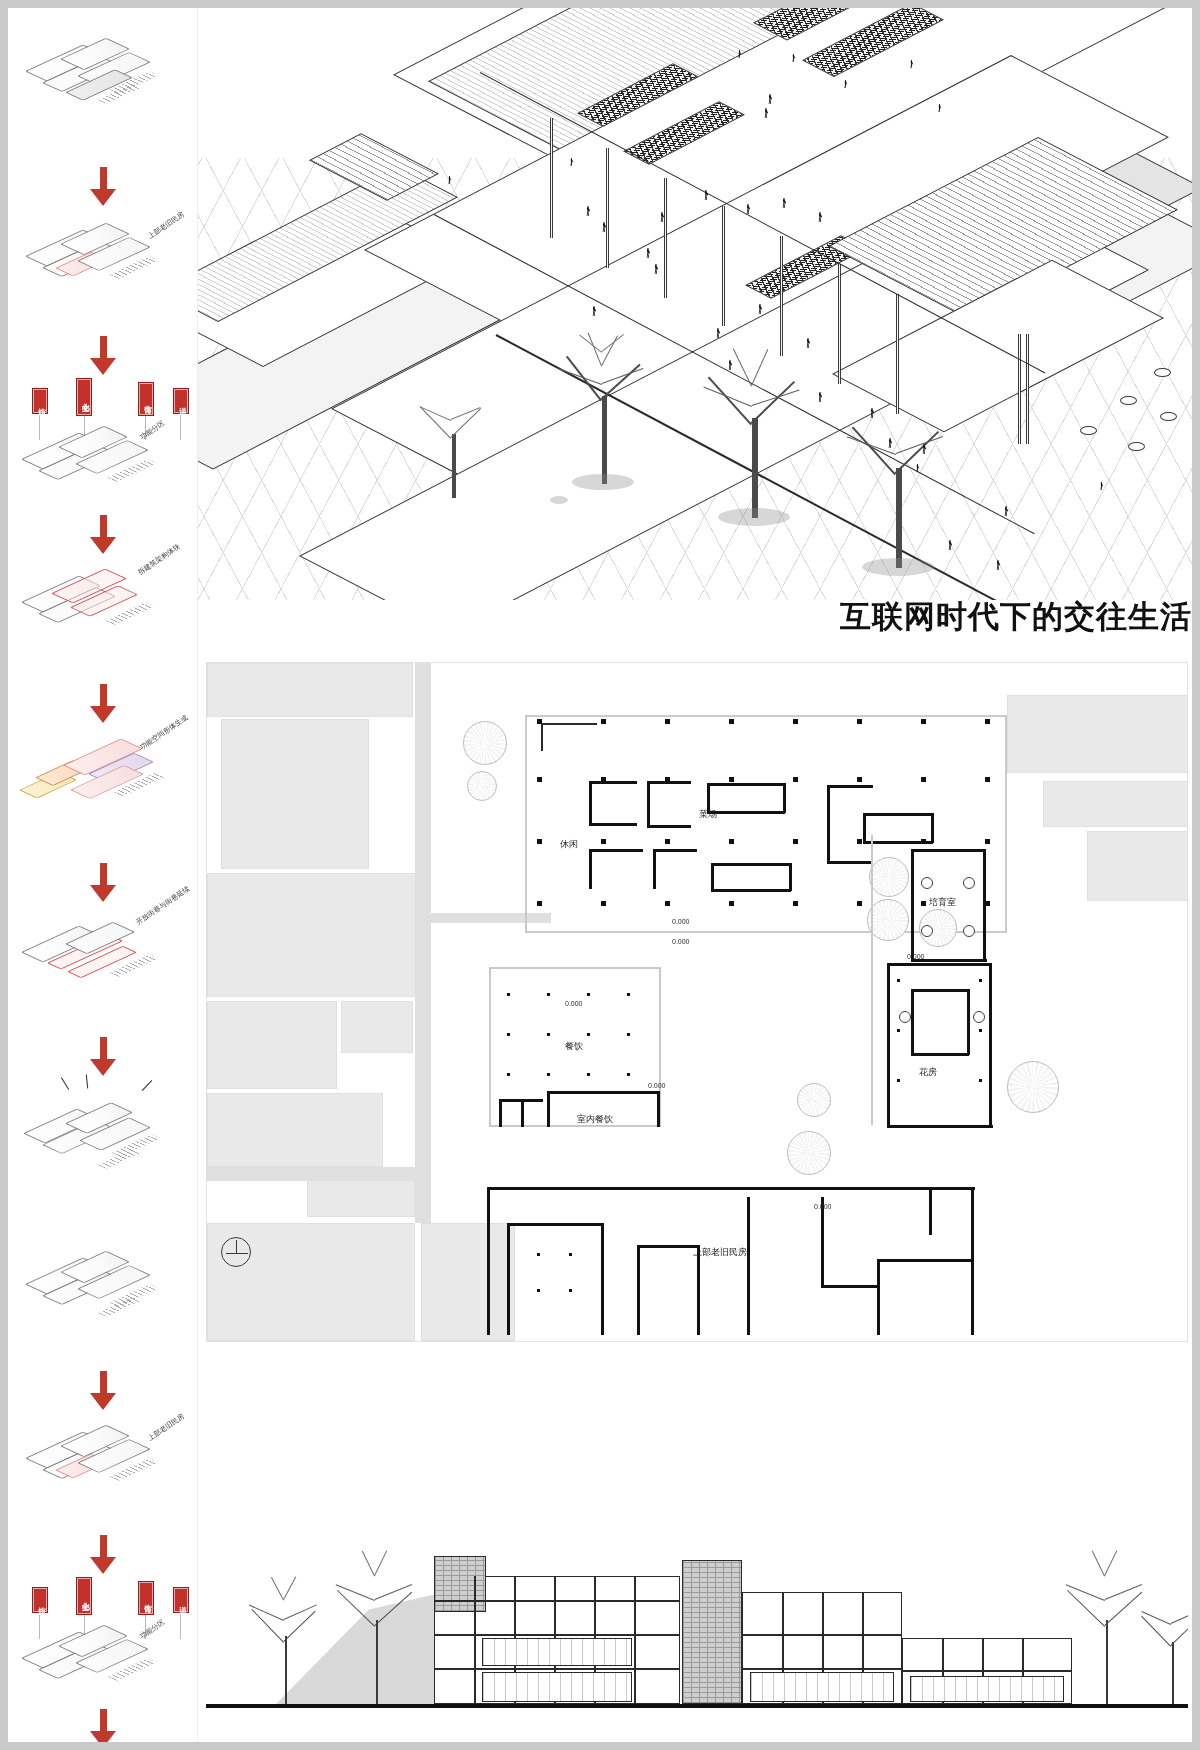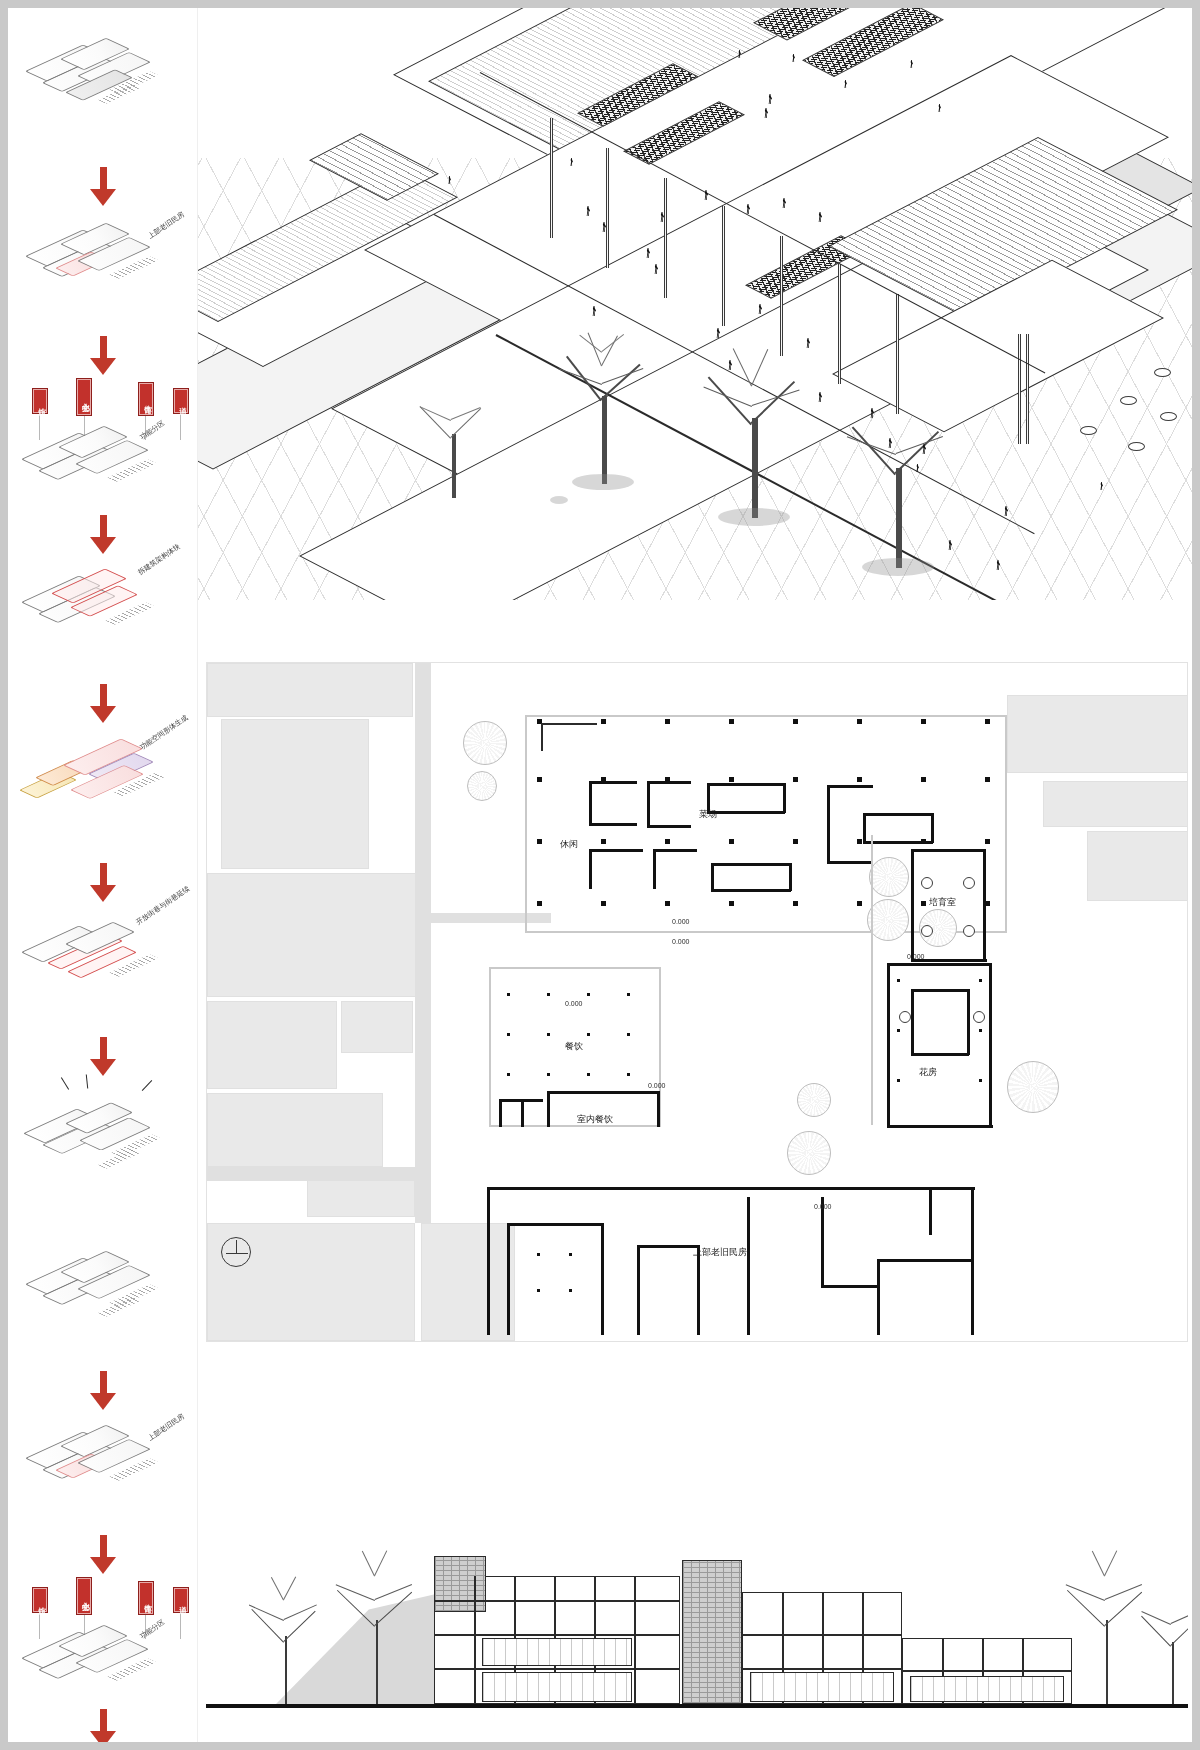--- a/index.html
+++ b/index.html
@@ -591,20 +591,21 @@
       <div class="person sm" style="left:646px;top:72px;"></div>
       <div class="person sm" style="left:712px;top:52px;"></div>
       <div class="person sm" style="left:740px;top:96px;"></div>
       <div class="person sm" style="left:902px;top:474px;"></div>
       <div class="person sm" style="left:718px;top:456px;"></div>
 
       <div class="shadowell" style="left:352px;top:488px;width:18px;height:8px;"></div>
     </div>
 
     <div id="titleblock">
+      <div id="maintitle">互联网时代下的交往生活</div>
     </div>
 
     <div id="planblock">
 
       <div class="urbanblob" style="left:0px;top:0px;width:206px;height:54px;"></div>
       <div class="urbanblob" style="left:14px;top:56px;width:148px;height:150px;"></div>
       <div class="urbanblob" style="left:0px;top:210px;width:210px;height:124px;"></div>
       <div class="urbanblob" style="left:0px;top:338px;width:130px;height:88px;"></div>
       <div class="urbanblob" style="left:134px;top:338px;width:72px;height:52px;"></div>
       <div class="urbanblob" style="left:0px;top:430px;width:176px;height:74px;"></div>

